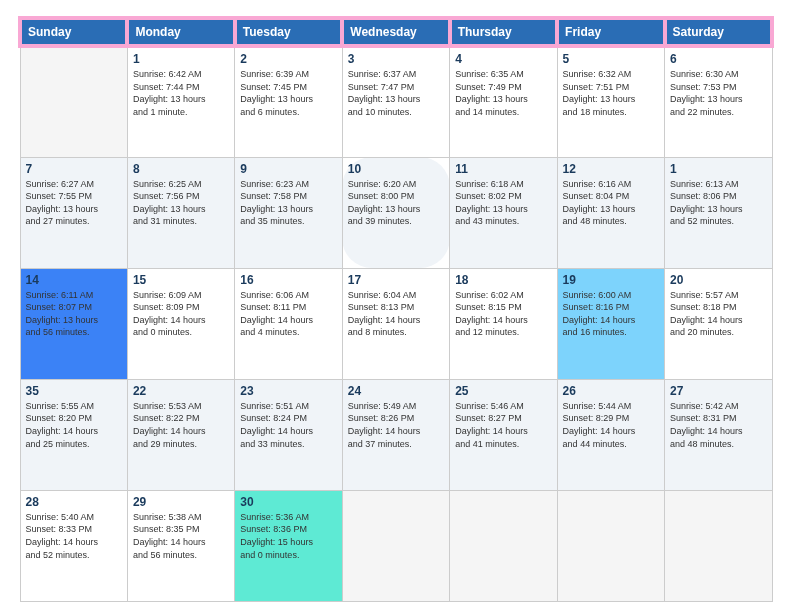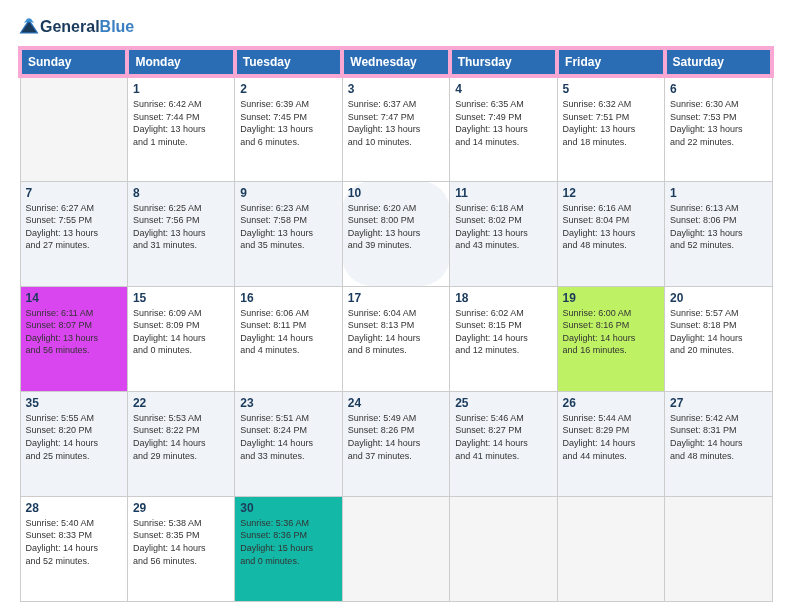--- a/index.html
+++ b/index.html
@@ -92,38 +92,20 @@
       background: #f9f9f9;
     }
     tr:nth-child(odd) td {
       background: #fff;
     }
   </style>
 </head>
 <body>
 
 <div class="page">
-  <div class="header">
-    <div class="logo">
-      <div class="logo-row">
-        <svg class="logo-icon" viewBox="0 0 30 26">
-          <polygon points="15,2 28,22 2,22" fill="#2a6db5"></polygon>
-          <polygon points="15,6 25,20 5,20" fill="#1a3a5c"></polygon>
-          <path d="M12,2 Q15,0 18,2 L22,8 Q15,4 8,8 Z" fill="#3a8fd4"></path>
-        </svg>
-        <div>
-          <span style="font-size:16px;font-weight:bold;color:#1a3a5c;">General</span><span style="font-size:16px;font-weight:bold;color:#3a7fc1;">Blue</span>
-        </div>
-      </div>
-    </div>
-    <div class="title-block">
-      <div class="title-month"></div>
-      <div class="title-location"></div>
-    </div>
-  </div>
 
   <table class="calendar-table">
     <thead>
       <tr>
       <th>Sunday</th>
           <th>Monday</th>
           <th>Tuesday</th>
           <th>Wednesday</th>
           <th>Thursday</th>
           <th>Friday</th>
@@ -182,41 +164,41 @@
           <td style="background: rgb(240, 244, 248);">
             <span class="day-number">12</span>
             <div class="day-info">Sunrise: 6:16 AM<br>Sunset: 8:04 PM<br>Daylight: 13 hours<br>and 48 minutes.</div>
           </td>
           <td style="background: rgb(240, 244, 248);">
             <span class="day-number">1</span>
             <div class="day-info">Sunrise: 6:13 AM<br>Sunset: 8:06 PM<br>Daylight: 13 hours<br>and 52 minutes.</div>
           </td>
         </tr>
         <tr>
-          <td style="background: #d946ef;">
+          <td style="background: #3b82f6;">
             <span class="day-number">14</span>
             <div class="day-info">Sunrise: 6:11 AM<br>Sunset: 8:07 PM<br>Daylight: 13 hours<br>and 56 minutes.</div>
           </td>
           <td style="background: rgb(255, 255, 255);">
             <span class="day-number">15</span>
             <div class="day-info">Sunrise: 6:09 AM<br>Sunset: 8:09 PM<br>Daylight: 14 hours<br>and 0 minutes.</div>
           </td>
           <td style="background: rgb(255, 255, 255);">
             <span class="day-number">16</span>
             <div class="day-info">Sunrise: 6:06 AM<br>Sunset: 8:11 PM<br>Daylight: 14 hours<br>and 4 minutes.</div>
           </td>
           <td style="background: rgb(255, 255, 255);">
             <span class="day-number">17</span>
             <div class="day-info">Sunrise: 6:04 AM<br>Sunset: 8:13 PM<br>Daylight: 14 hours<br>and 8 minutes.</div>
           </td>
           <td style="background: rgb(255, 255, 255);">
             <span class="day-number">18</span>
             <div class="day-info">Sunrise: 6:02 AM<br>Sunset: 8:15 PM<br>Daylight: 14 hours<br>and 12 minutes.</div>
           </td>
-          <td style="background: #bef264;">
+          <td style="background: #7dd3fc;">
             <span class="day-number">19</span>
             <div class="day-info">Sunrise: 6:00 AM<br>Sunset: 8:16 PM<br>Daylight: 14 hours<br>and 16 minutes.</div>
           </td>
           <td style="background: rgb(255, 255, 255);">
             <span class="day-number">20</span>
             <div class="day-info">Sunrise: 5:57 AM<br>Sunset: 8:18 PM<br>Daylight: 14 hours<br>and 20 minutes.</div>
           </td>
         </tr>
         <tr>
           <td style="background: rgb(240, 244, 248);">
@@ -250,21 +232,21 @@
         </tr>
         <tr>
           <td style="background: rgb(255, 255, 255);">
             <span class="day-number">28</span>
             <div class="day-info">Sunrise: 5:40 AM<br>Sunset: 8:33 PM<br>Daylight: 14 hours<br>and 52 minutes.</div>
           </td>
           <td style="background: rgb(255, 255, 255);">
             <span class="day-number">29</span>
             <div class="day-info">Sunrise: 5:38 AM<br>Sunset: 8:35 PM<br>Daylight: 14 hours<br>and 56 minutes.</div>
           </td>
-          <td style="background: #14b8a6; margin-top: 28px;">
+          <td style="background: #5eead4; margin-top: 28px;">
             <span class="day-number">30</span>
             <div class="day-info">Sunrise: 5:36 AM<br>Sunset: 8:36 PM<br>Daylight: 15 hours<br>and 0 minutes.</div>
           </td>
           <td class="empty" style="background: rgb(245, 245, 245);"></td>
           <td class="empty" style="background: rgb(245, 245, 245);"></td>
           <td class="empty" style="background: rgb(245, 245, 245);"></td>
           <td class="empty" style="background: rgb(245, 245, 245);"></td>
         </tr>
       </tbody>
   </table>

